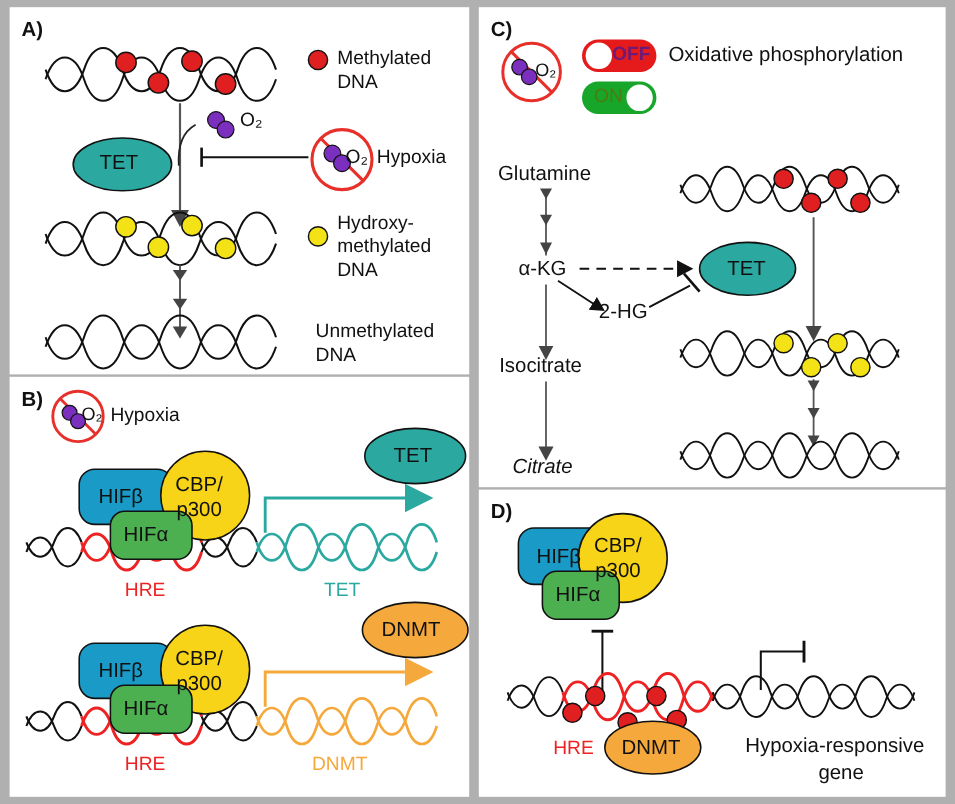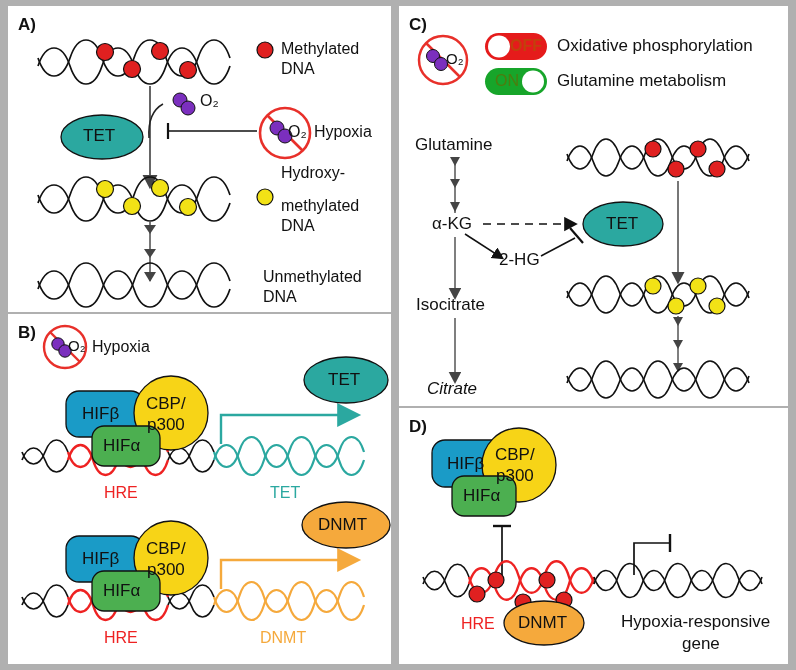--- a/index.html
+++ b/index.html
@@ -94,21 +94,21 @@
     </svg>
 
     <div class="txt" style="left:75px;top:120px;font-size:17px;">TET</div>
     <div class="txt" style="left:192px;top:86px;font-size:16px;">O₂</div>
     <div class="txt" style="left:280px;top:117px;font-size:16px;">O₂</div>
     <div class="txt" style="left:306px;top:117px;font-size:16px;">Hypoxia</div>
 
     <div class="txt" style="left:273px;top:34px;font-size:16px;">Methylated</div>
     <div class="txt" style="left:273px;top:54px;font-size:16px;">DNA</div>
 
-    <div class="txt" style="left:273px;top:158px;font-size:16px;">Hydroxy-</div>
+    <div class="txt" style="left:273px;top:172px;font-size:16px;">Hydroxy-</div>
     <div class="txt" style="left:273px;top:191px;font-size:16px;">methylated</div>
     <div class="txt" style="left:273px;top:211px;font-size:16px;">DNA</div>
 
     <div class="txt" style="left:255px;top:262px;font-size:16px;">Unmethylated</div>
     <div class="txt" style="left:255px;top:282px;font-size:16px;">DNA</div>
   </div>
 
   <div class="panel" style="left:8px;top:314px;width:383px;height:350px;">
     <div class="panel-label" style="left:10px;top:9px;">B)</div>
 
@@ -274,25 +274,24 @@
       </g>
 
       <g>
         <path d="M168,377 C175,357 187,357 194,377 C201,397 213,397 220,377 C227,357 239,357 246,377 C253,397 265,397 272,377 C279,357 291,357 298,377 C305,397 317,397 324,377 C331,357 343,357 350,377" fill="none" stroke="#111" stroke-width="1.6"></path>
         <path d="M168,370 C175,390 187,390 194,370 C201,350 213,350 220,370 C227,390 239,390 246,370 C253,350 265,350 272,370 C279,390 291,390 298,370 C305,350 317,350 324,370 C331,390 343,390 350,370" fill="none" stroke="#111" stroke-width="1.6"></path>
       </g>
     </svg>
 
     <div class="txt" style="left:47px;top:45px;font-size:15px;">O₂</div>
 
-    <div class="txt" style="left:111px;top:31px;font-size:16px;color:#c2410c;font-weight:bold;">OFF</div>
+    <div class="txt" style="left:111px;top:31px;font-size:16px;color:#701a75;font-weight:bold;">OFF</div>
     <div class="txt" style="left:158px;top:30px;font-size:17px;">Oxidative phosphorylation</div>
 
     <div class="txt" style="left:96px;top:66px;font-size:16px;color:#4d7c0f;font-weight:normal;">ON</div>
-    <div class="txt" style="left:158px;top:65px;font-size:17px;">Glutamine metabolism</div>
 
     <div class="txt" style="left:16px;top:129px;font-size:17px;">Glutamine</div>
     <div class="txt" style="left:33px;top:208px;font-size:17px;">α-KG</div>
     <div class="txt" style="left:17px;top:289px;font-size:17px;">Isocitrate</div>
     <div class="txt" style="left:28px;top:373px;font-size:17px;font-style:italic;">Citrate</div>
     <div class="txt" style="left:100px;top:244px;font-size:17px;text-align:center;">2-HG</div>
     <div class="txt" style="left:207px;top:208px;font-size:17px;">TET</div>
   </div>
 
   <div class="panel" style="left:399px;top:408px;width:389px;height:256px;">

